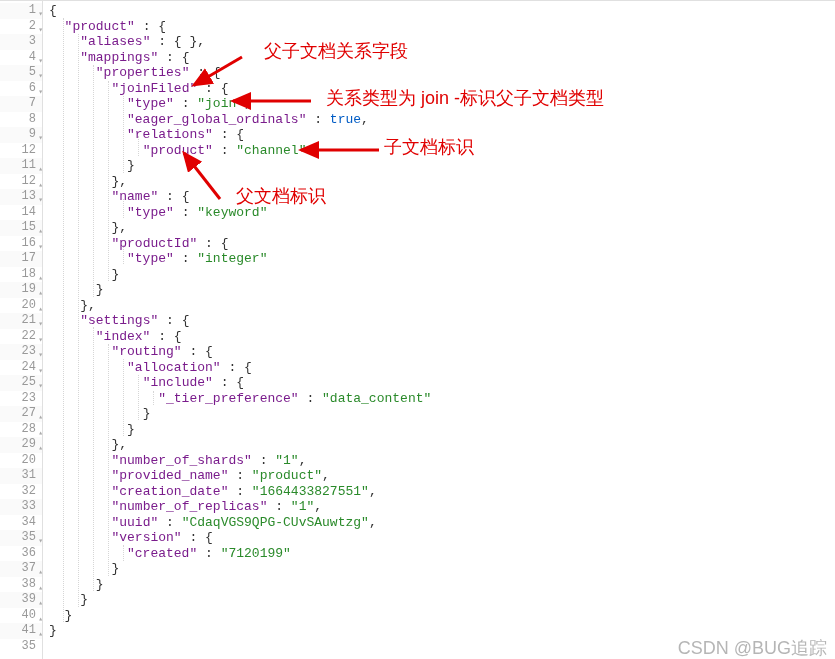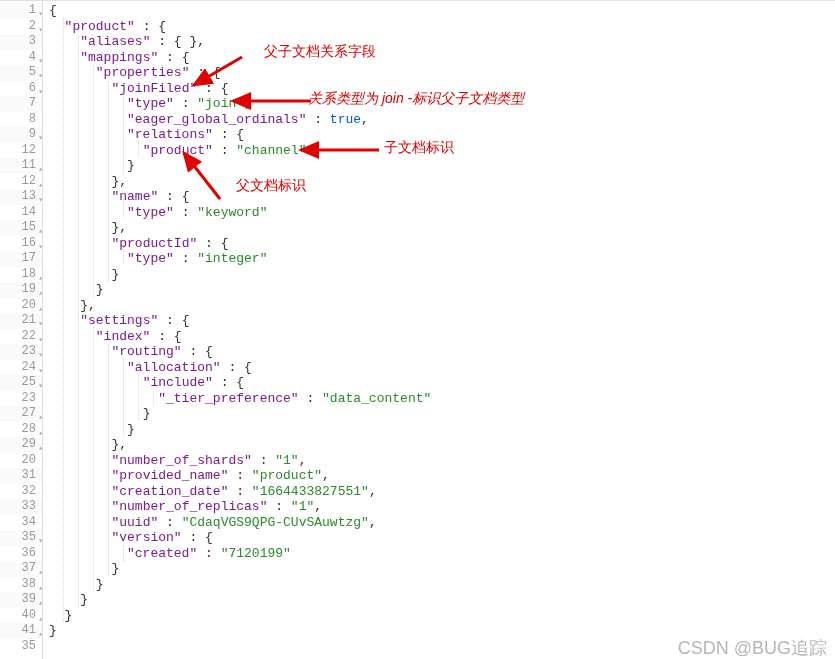--- a/index.html
+++ b/index.html
@@ -61,21 +61,21 @@
   .guide {
     position: absolute;
     top: 0;
     bottom: 0;
     border-left: 1px dotted #d6d6d6;
   }
   .annot {
     position: absolute;
     color: #e00000;
     font-family: "Microsoft YaHei", Arial, sans-serif;
-    font-size: 14px;
+    font-size: 18px;
     white-space: nowrap;
   }
   .arrow {
     position: absolute;
     pointer-events: none;
   }
   .watermark {
     position: absolute;
     right: 8px;
     bottom: 4px;
@@ -207,37 +207,37 @@
   <div class="annot" style="left:264px; top:43px;">父子文档关系字段</div>
 
   <svg class="arrow" style="left:229px; top:91px;" width="85" height="18">
     <defs>
         <marker id="ah2" markerWidth="8" markerHeight="8" refX="6" refY="3" orient="auto">
           <path d="M0,0 L7,3 L0,6 Z" fill="#e00000"></path>
         </marker>
       </defs>
     <line x1="82" y1="9" x2="4" y2="9" stroke="#e00000" stroke-width="3" marker-end="url(#ah2)"></line>
   </svg>
-  <div class="annot" style="left:308px; top:90px;font-style:italic;">关系类型为 join -标识父子文档类型</div>
+  <div class="annot" style="left:326px; top:90px;">关系类型为 join -标识父子文档类型</div>
 
   <svg class="arrow" style="left:297px; top:140px;" width="85" height="18">
     <defs>
         <marker id="ah3" markerWidth="8" markerHeight="8" refX="6" refY="3" orient="auto">
           <path d="M0,0 L7,3 L0,6 Z" fill="#e00000"></path>
         </marker>
       </defs>
     <line x1="82" y1="9" x2="4" y2="9" stroke="#e00000" stroke-width="3" marker-end="url(#ah3)"></line>
   </svg>
   <div class="annot" style="left:384px; top:139px;">子文档标识</div>
 
   <svg class="arrow" style="left:178px; top:148px;" width="50" height="55">
     <defs>
         <marker id="ah4" markerWidth="8" markerHeight="8" refX="6" refY="3" orient="auto">
           <path d="M0,0 L7,3 L0,6 Z" fill="#e00000"></path>
         </marker>
       </defs>
     <line x1="42" y1="50" x2="6" y2="4" stroke="#e00000" stroke-width="3" marker-end="url(#ah4)"></line>
   </svg>
-  <div class="annot" style="left:236px; top:177px;">父文档标识</div>
+  <div class="annot" style="left:236px; top:188px;">父文档标识</div>
 
   <div class="watermark">CSDN @BUG追踪</div>
 
 </div>
 
 </body></html>

